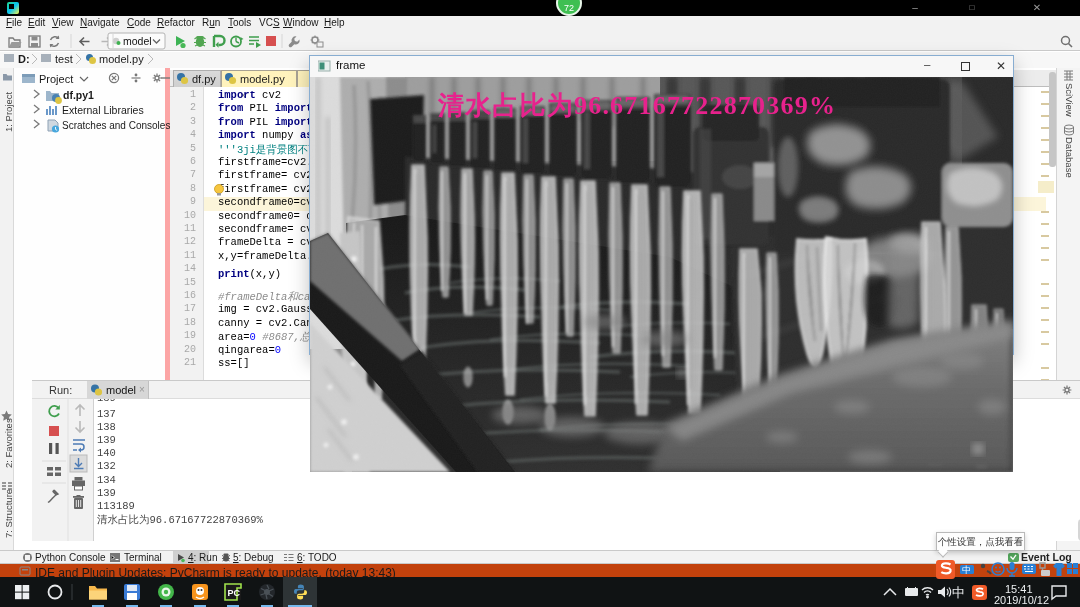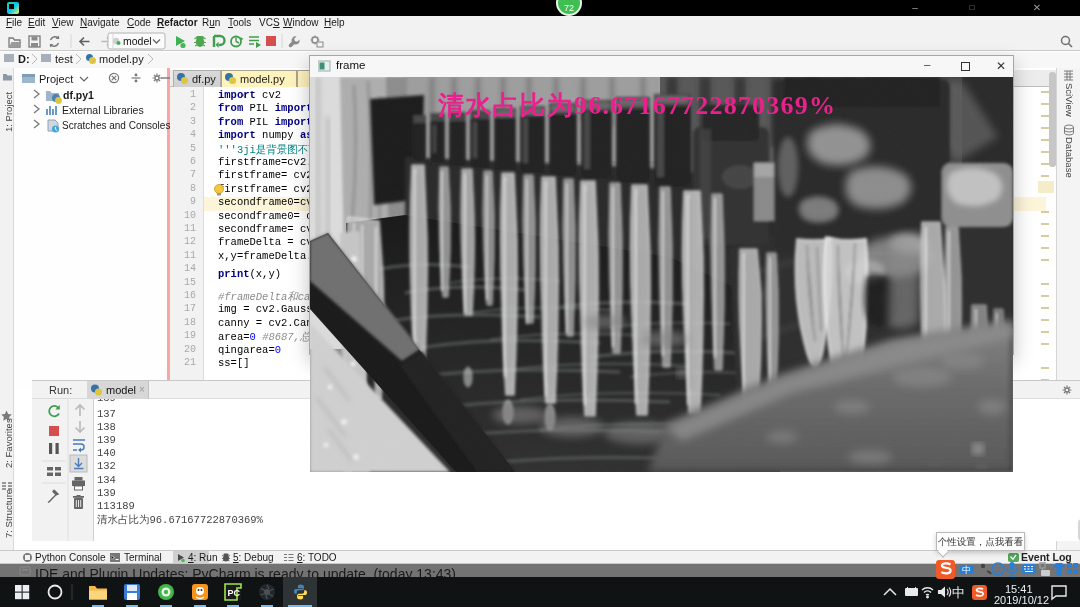--- a/index.html
+++ b/index.html
@@ -15,34 +15,34 @@
 #menubar span.mi { position:absolute; top:1px; }
 #menubar u { text-decoration:underline; }
 
 #toolbar { left:0; top:32px; width:1080px; height:19px; background:#f2f2f2; border-bottom:1px solid #c9c9c9; }
 
 #crumbs { left:0; top:52px; width:1080px; height:16px; background:#f7f7f7; font-size:11px; color:#333; }
 
 #leftstripe { left:0; top:68px; width:14px; height:482px; background:#f2f2f2; border-right:1px solid #d9d9d9; }
 .vlabel { position:absolute; font-size:9.5px; color:#444; transform:rotate(-90deg); transform-origin:left top; white-space:nowrap; }
 .vlabel2 { position:absolute; font-size:9.5px; color:#444; transform:rotate(90deg); transform-origin:left top; white-space:nowrap; }
-#project { left:14px; top:68px; width:156px; height:322px; background:#fefefe; border-right:3px solid #fca5a5; }
+#project { left:14px; top:68px; width:156px; height:322px; background:#fefefe; border-right:5px solid #fca5a5; }
 #editor { left:170px; top:68px; width:910px; height:322px; background:#fff; }
 #tabbar { position:absolute; left:0; top:2px; width:910px; height:17px; background:#ececec; border-bottom:1px solid #bdbdbd; }
 .tab { position:absolute; top:0; height:17px; font-size:11px; line-height:16px; color:#1a1a1a; border:1px solid #aeaeae; border-bottom:none; padding:0 4px 0 18px; }
 #gutter { position:absolute; left:0; top:19px; width:34px; height:303px; background:#f2f2f2; border-right:1px solid #dcdcdc; }
 .ln { position:absolute; left:0; width:26px; text-align:right; font-size:10px; color:#a9a9a9; font-family:"Liberation Mono",monospace; }
 .code { position:absolute; left:48px; font-size:10.5px; font-family:"Liberation Mono",monospace; color:#000; white-space:pre; }
 .kw { color:#000080; font-weight:bold; }
 .str { color:#008080; }
 .num { color:#0000ff; }
 .cmt { color:#8c8c8c; font-style:italic; }
 #runpanel { left:0; top:380px; width:1080px; height:160px; background:#fff; border-top:1px solid #c9c9c9;margin-left:32px; }
 #botbar { left:0; top:550px; width:1080px; height:13px; background:#f2f2f2; border-top:1px solid #c9c9c9; font-size:10.5px; color:#1a1a1a; }
-#statusbar { left:0; top:563px; width:1080px; height:14px; background:#737373; border-top:1px solid #c9c9c9; font-size:14px; color:#1a1a1a; }
+#statusbar { left:0; top:563px; width:1080px; height:14px; background:#c2410c; border-top:1px solid #c9c9c9; font-size:12px; color:#1a1a1a; }
 #taskbar { left:0; top:577px; width:1080px; height:30px; background:#101314; }
 
 #framewin { left:309px; top:55px; width:705px; height:300px; background:#fff; border:1px solid #88add1; box-shadow:0 8px 18px rgba(0,0,0,0.25); }
 #frametitle { position:absolute; left:0; top:0; width:703px; height:21px; background:#f7f7f7; font-size:11.5px; color:#111; }
 #framecontent { position:absolute; left:0; top:21px; width:703px; height:395px; background:#9a9a9a; overflow:hidden; }
 </style>
 </head>
 <body>
 
 <div class="abs" id="titlebar">
@@ -61,21 +61,21 @@
   <div class="winbtn" style="left:965px;font-size:8px;">□</div>
   <div class="winbtn" style="left:1030px;">✕</div>
 </div>
 
 <div class="abs" id="menubar">
   <span class="mi" style="left:6px;"><u>F</u>ile</span>
   <span class="mi" style="left:28px;"><u>E</u>dit</span>
   <span class="mi" style="left:52px;"><u>V</u>iew</span>
   <span class="mi" style="left:80px;"><u>N</u>avigate</span>
   <span class="mi" style="left:127px;"><u>C</u>ode</span>
-  <span class="mi" style="left:157px;font-weight:bold;"><u>R</u>efactor</span>
+  <span class="mi" style="left:157px;"><u>R</u>efactor</span>
   <span class="mi" style="left:202px;">R<u>u</u>n</span>
   <span class="mi" style="left:228px;"><u>T</u>ools</span>
   <span class="mi" style="left:259px;">VC<u>S</u></span>
   <span class="mi" style="left:283px;"><u>W</u>indow</span>
   <span class="mi" style="left:324px;"><u>H</u>elp</span>
 </div>
 
 <div class="abs" id="toolbar">
   <svg width="1080" height="19" style="position:absolute;left:0;top:0;">
 

